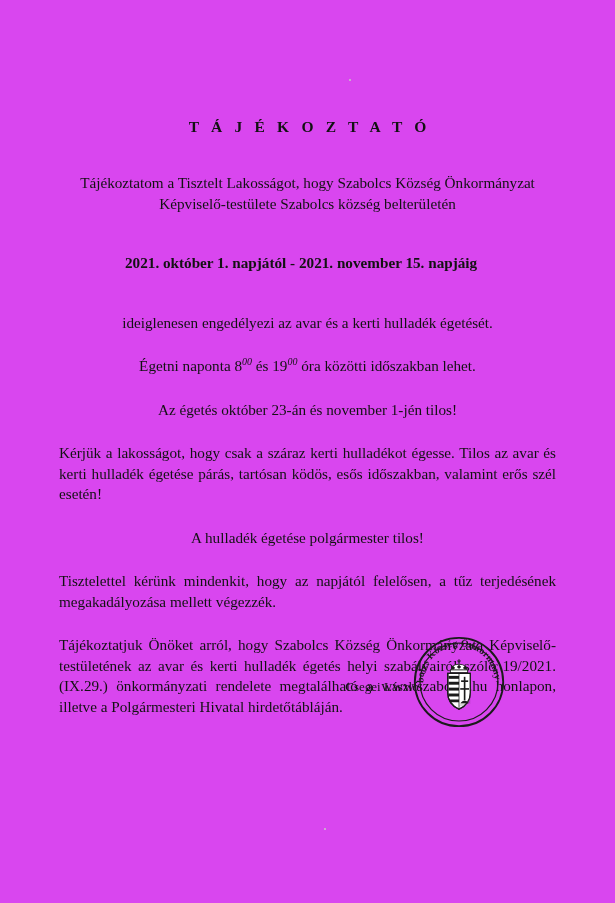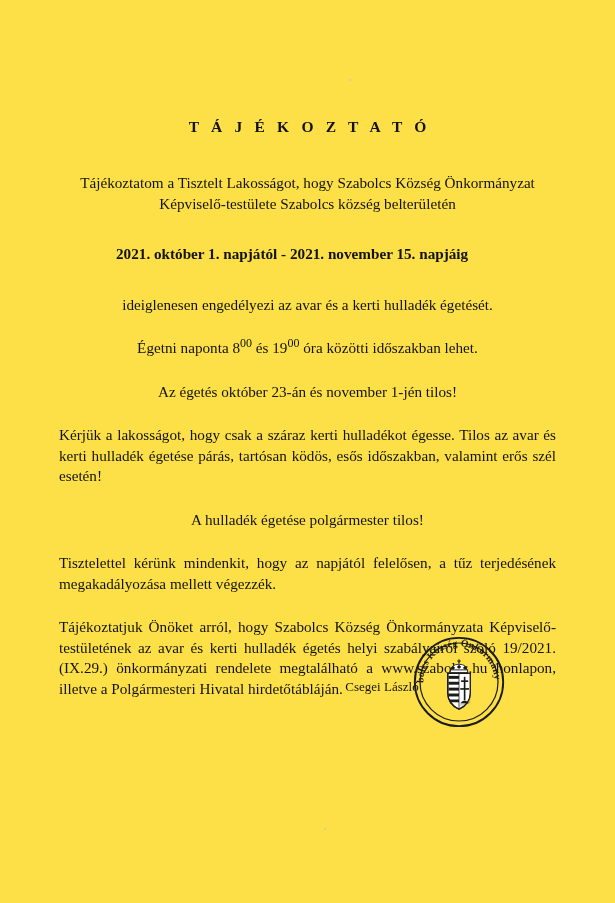--- a/index.html
+++ b/index.html
@@ -14,21 +14,21 @@
     position: relative;
     overflow: hidden;
     font-family: "Liberation Serif", "DejaVu Serif", serif;
     color: #121212;
     -webkit-font-smoothing: antialiased;
   }
 
   .page {
     position: absolute;
     inset: 0;
-    background: #fde047;
+    background: #d946ef;
     padding-left: 31px;
   }
 
   
   .doc {
     position: absolute;
     left: 59px;
     top: 0;
     width: 497px;
   }
@@ -55,31 +55,32 @@
     text-align: center;
   }
 
   .gap-lg { height: 37px; }
   .gap-md { height: 23px; }
 
   .date-line {
     font-weight: bold;
     font-size: 15.2px;
     line-height: 20.5px;
-    margin: 7px;
+    margin: 16px;
     padding-left: 50px;
     white-space: nowrap;
   }
 
   .bold { font-weight: normal; }
 
   sup {
-    font-size: 12px;
+    font-size: 10px;
     vertical-align: super;
     line-height: 0;
+    font-style: italic;
   }
 
   
   .sign-block {
     position: absolute;
     left: 307px;
     top: 676px;
     width: 150px;
     text-align: center;
     font-size: 13px;

